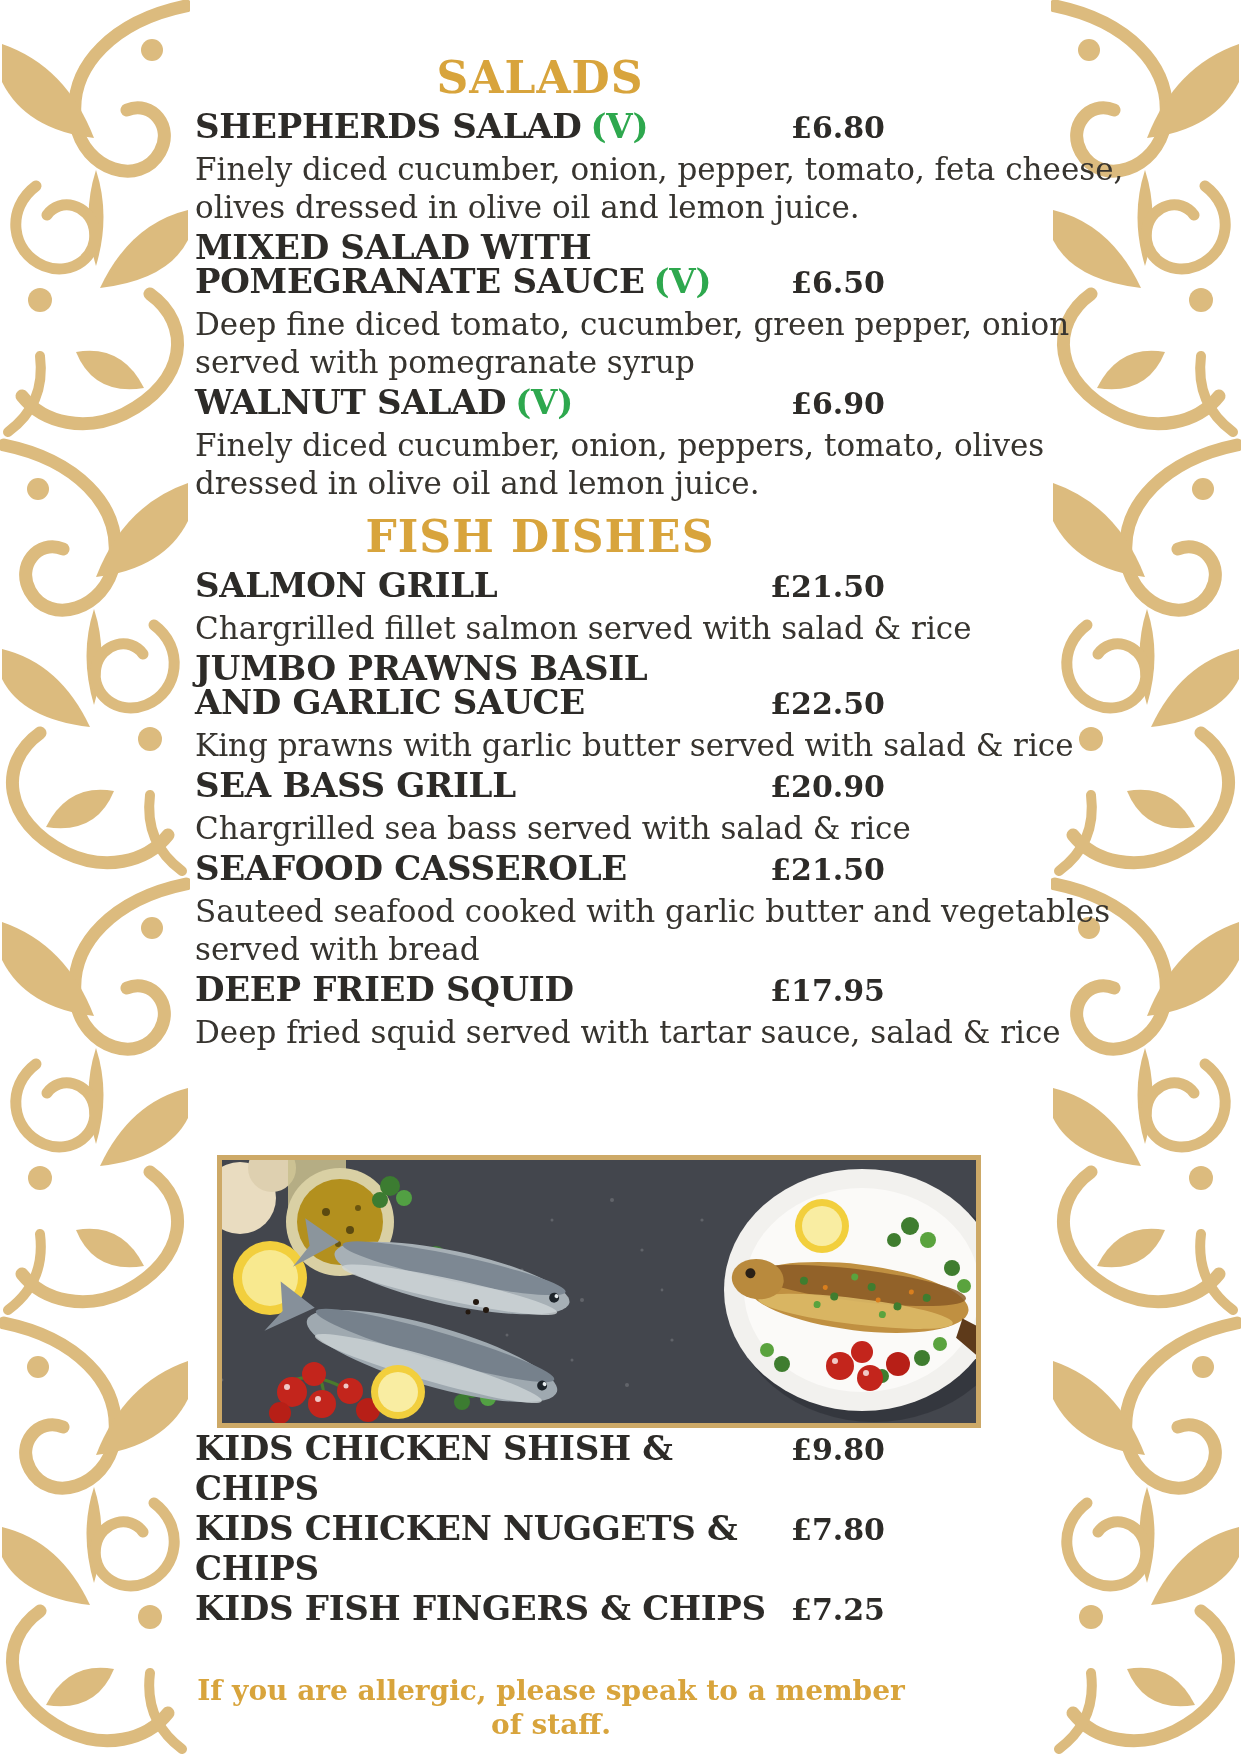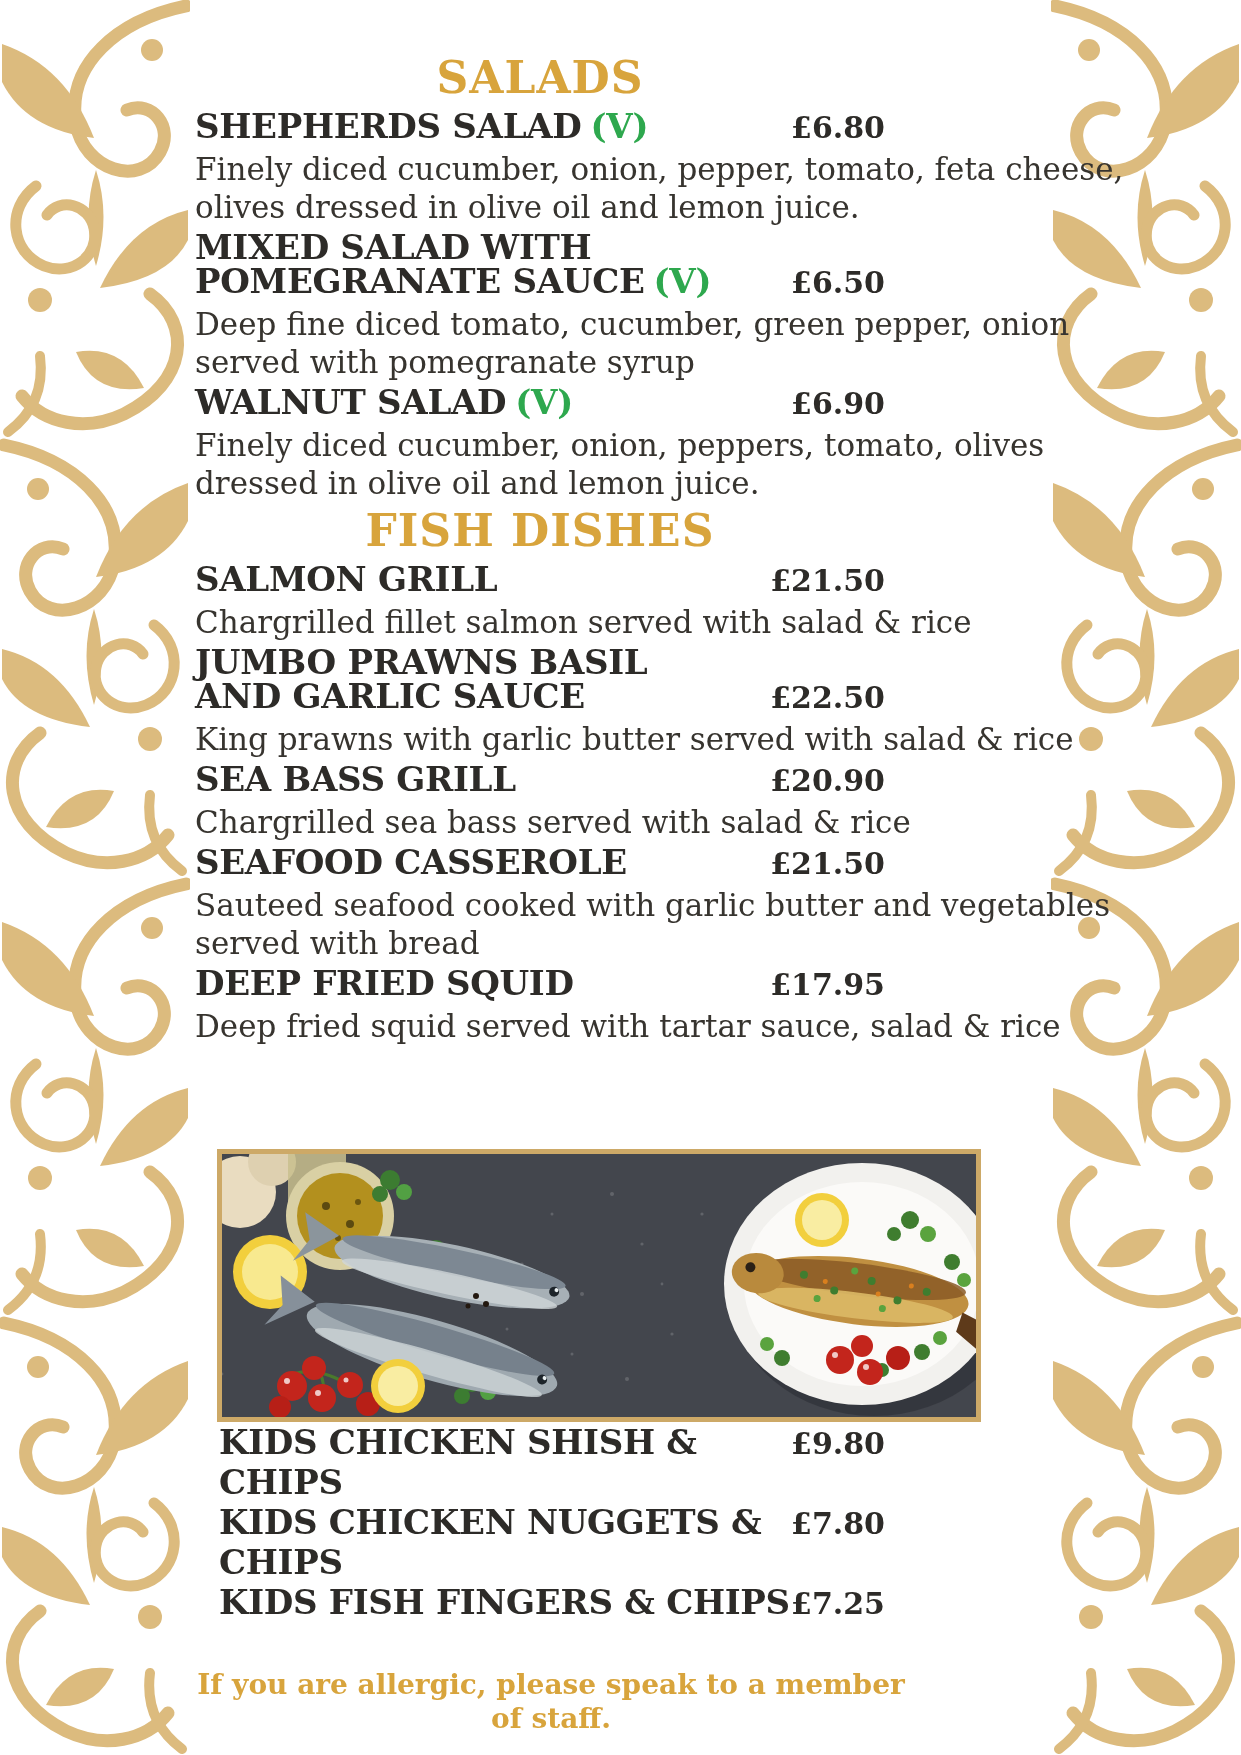--- a/index.html
+++ b/index.html
@@ -15,29 +15,29 @@
   .os{stroke:var(--ornament-tan,#DCBB7E);fill:none;stroke-linecap:round;}
 
   .content{
     position:absolute;left:195px;top:55px;width:690px;z-index:2;
     color:var(--text-dark,#2D2B28);
   }
   .section-title{
     margin:0 0 8px 0;font-size:44px;line-height:46px;font-weight:700;
     text-align:center;color:var(--heading-gold,#D8A43C);letter-spacing:1px;
   }
-  .section-title.fish{margin-top:6px;margin-bottom:8px;}
+  .section-title.fish{margin-top:12px;margin-bottom:8px;}
   .section-title.kids{margin-top:30px;margin-bottom:14px;}
   .line{display:flex;justify-content:space-between;align-items:baseline;line-height:34px;}
   .nm{font-weight:700;font-size:34px;letter-spacing:-0.3px;}
   .price{font-weight:700;font-size:30px;white-space:nowrap;}
   .veg{color:var(--veg-green,#2EA84E);font-weight:700;margin-left:9px;}
   .veg:empty{margin-left:0;}
   .desc{font-size:31px;line-height:38px;margin:5px 0 4px 0;color:var(--desc-gray,#37342F);white-space:nowrap;}
-  .kids-section .line{line-height:40px;margin-left:24px;}
+  .kids-section .line{line-height:40px;}
   .photo-frame{
     margin:104px 0 0 22px;width:754px;height:263px;
     border:5px solid var(--photo-border,#CDA967);
     line-height:0;
   }
   .allergy{
     width:740px;margin:44px 0 0 -14px;text-align:center;
     font-weight:700;font-size:28px;line-height:34px;
     color:var(--heading-gold,#D8A43C);
   }

